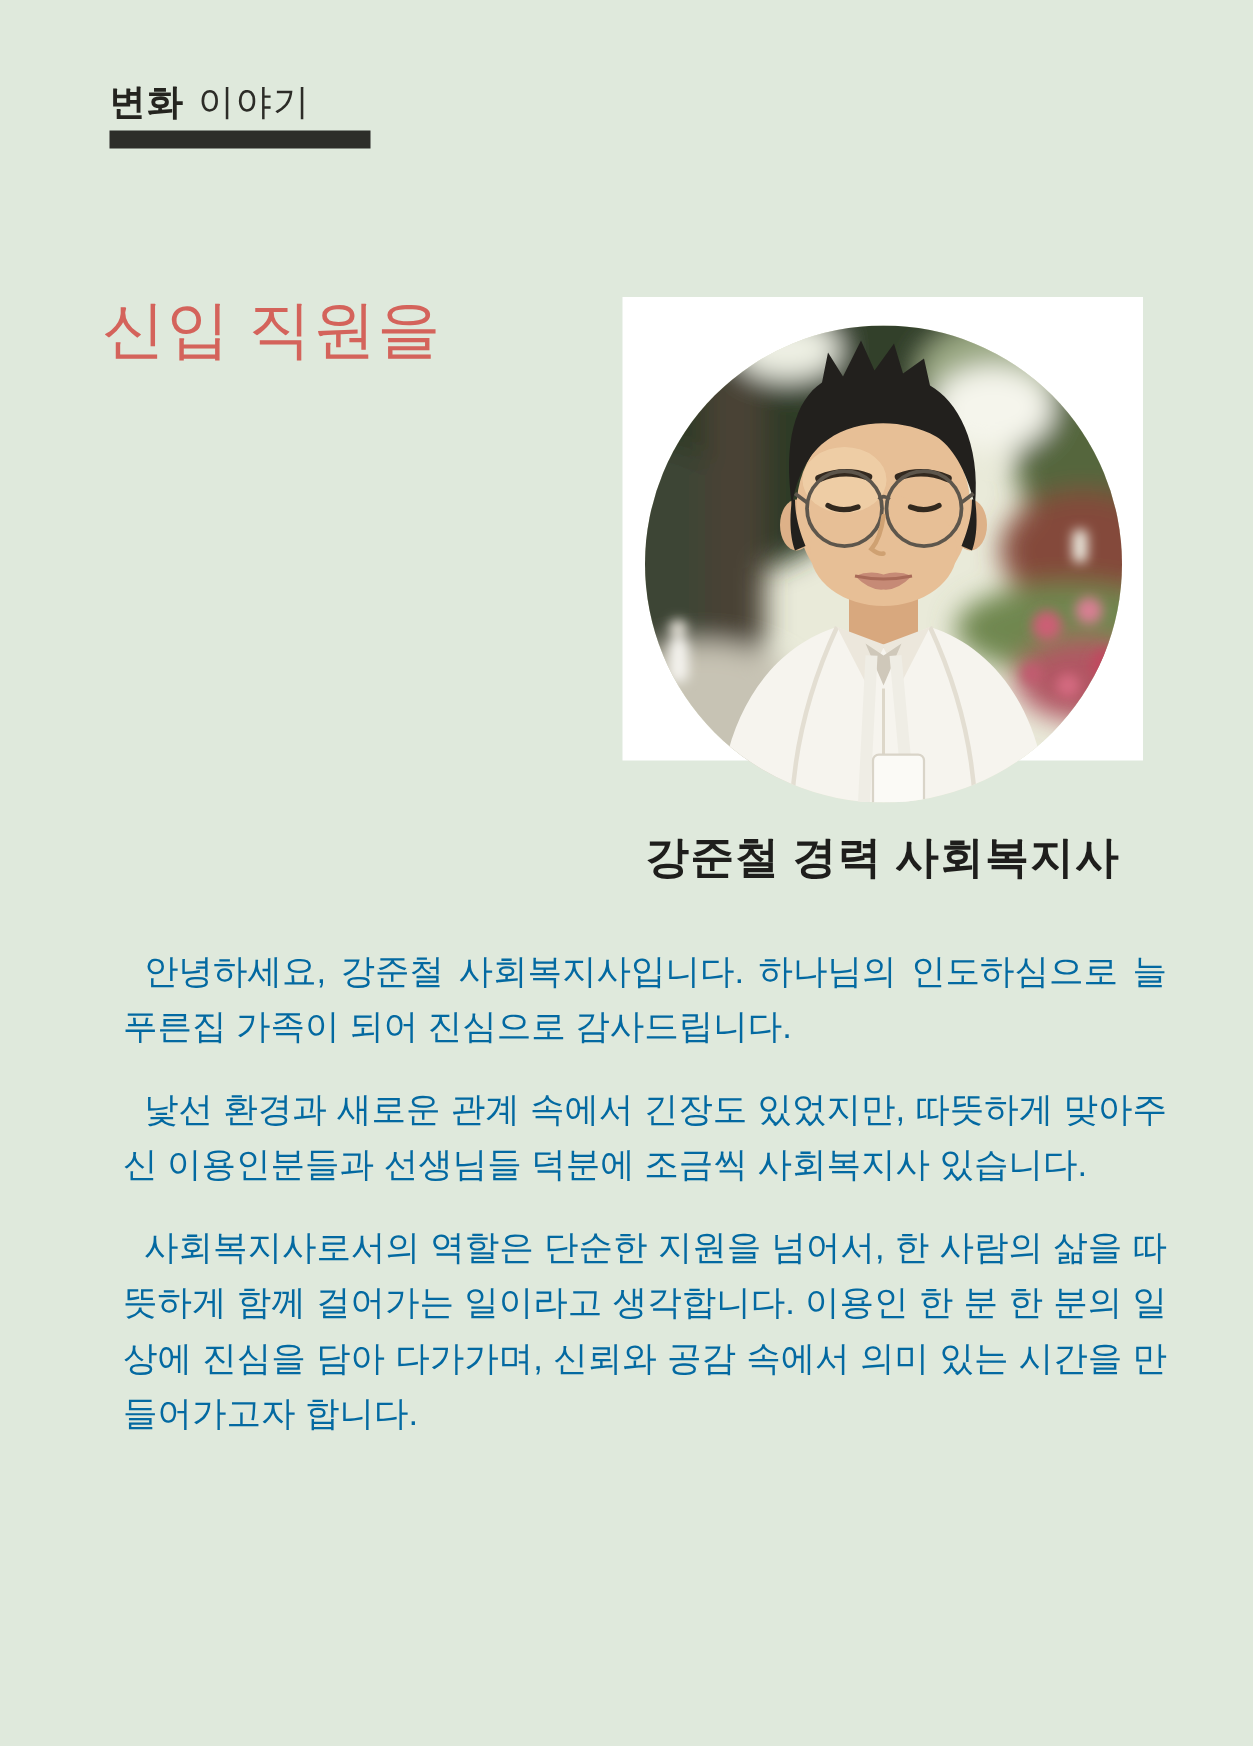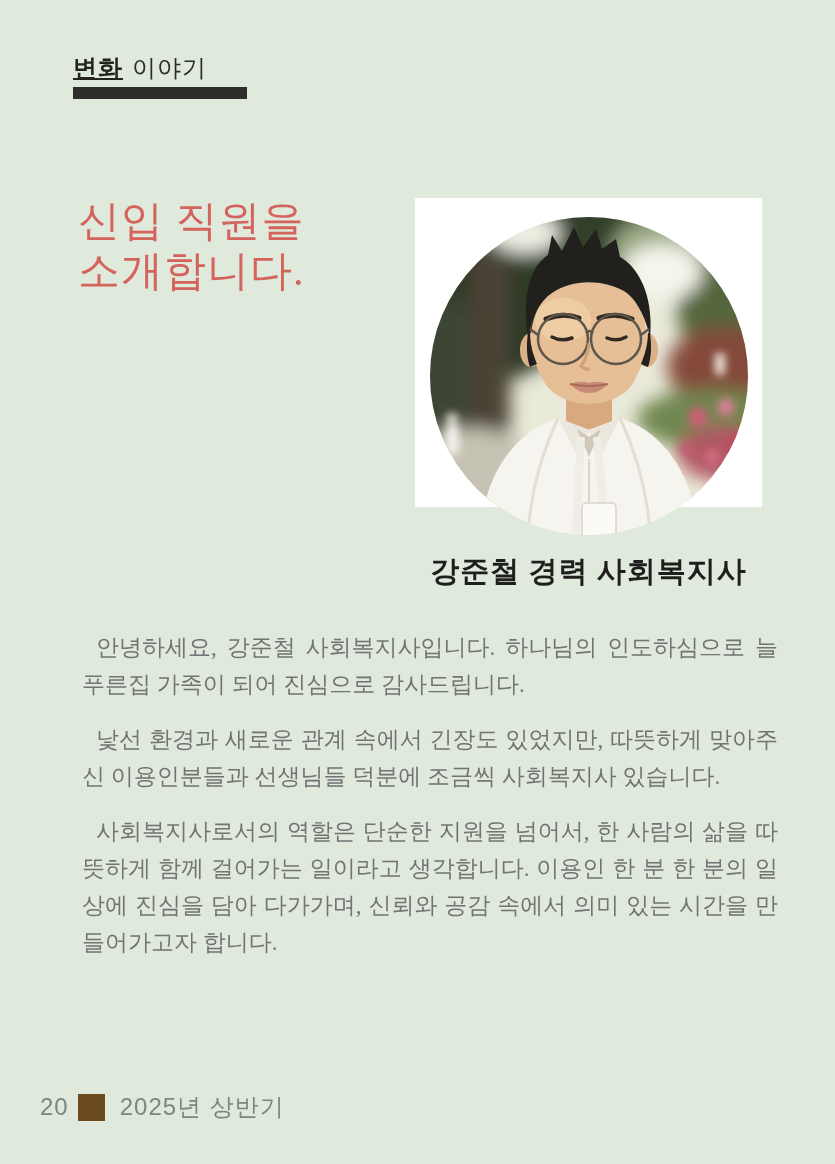--- a/index.html
+++ b/index.html
@@ -10,30 +10,30 @@
     font-family:"Liberation Sans",sans-serif;
     overflow:hidden;
   }
   .page{position:absolute;inset:0;}
 
   
   .category{
     position:absolute;left:73px;top:52px;
     font-size:24px;color:#24241f;letter-spacing:1px;
   }
-  .category .cat-bold{font-weight:700;text-decoration:underline;}
+  .category .cat-bold{font-weight:700;}
   .category .cat-rest{font-weight:400;margin-left:9px;color:#2c2c27;margin-top:24px;}
   .category-bar{
     position:absolute;left:73px;top:87px;
     width:174px;height:12px;background:#2d2d29;
   }
 
   
   .page-title{
-    position:absolute;left:78px;top:196px;
+    position:absolute;left:68px;top:196px;
     font-family:"Liberation Serif","DejaVu Serif",serif;
     font-size:42px;line-height:50px;
     color:#d4635b;font-weight:500;
     letter-spacing:1px;
   }
 
   
   .profile-card{
     position:absolute;left:415px;top:198px;
     width:347px;height:309px;background:#ffffff;
@@ -47,22 +47,22 @@
   .photo-caption{
     margin-top:17px;text-align:center;
     font-family:"Liberation Serif","DejaVu Serif",serif;
     font-weight:700;font-size:29px;color:#1e1e1c;
     letter-spacing:1px;
   }
 
   
   .body-text{
     position:absolute;left:82px;top:629px;width:696px;
-    font-family:Liberation Serif, serif;
-    font-size:23px;line-height:37px;color:#737373;
+    font-family:Liberation Sans, sans-serif;
+    font-size:23px;line-height:37px;color:#0369a1;
     text-align:justify;
   }
   .body-text p{margin:0 0 18px 0;text-indent:14px;}
 
   
   .footer{
     position:absolute;left:40px;top:1092px;
     display:flex;align-items:center;height:30px;
   }
   .footer-page-num{
@@ -81,21 +81,20 @@
 
 <div class="page">
 
   <div class="category">
     <span class="cat-bold">변화</span><span class="cat-rest">이야기</span>
   </div>
   <div class="category-bar"></div>
 
   <div class="page-title">
     <div>신입 직원을</div>
-    <div>소개합니다.</div>
   </div>
 
   <div class="profile-card">
     <div class="photo-circle">
       <svg viewBox="0 0 318 318" xmlns="http://www.w3.org/2000/svg">
         <defs>
           <filter id="b8" x="-40%" y="-40%" width="180%" height="180%">
               <feGaussianBlur stdDeviation="9"></feGaussianBlur>
             </filter>
           <filter id="b4" x="-40%" y="-40%" width="180%" height="180%">
@@ -181,19 +180,14 @@
     </div>
     <div class="photo-caption">강준철 경력 사회복지사</div>
   </div>
 
   <div class="body-text">
     <p>안녕하세요, 강준철 사회복지사입니다. 하나님의 인도하심으로 늘푸른집 가족이 되어 진심으로 감사드립니다.</p>
     <p>낯선 환경과 새로운 관계 속에서 긴장도 있었지만, 따뜻하게 맞아주신 이용인분들과 선생님들 덕분에 조금씩 사회복지사 있습니다.</p>
     <p>사회복지사로서의 역할은 단순한 지원을 넘어서, 한 사람의 삶을 따뜻하게 함께 걸어가는 일이라고 생각합니다. 이용인 한 분 한 분의 일상에 진심을 담아 다가가며, 신뢰와 공감 속에서 의미 있는 시간을 만들어가고자 합니다.</p>
   </div>
 
-  <div class="footer">
-    <span class="footer-page-num">20</span>
-    <span class="footer-square"></span>
-    <span class="footer-issue">2025년 상반기</span>
-  </div>
 
 </div>
 
 </body></html>

